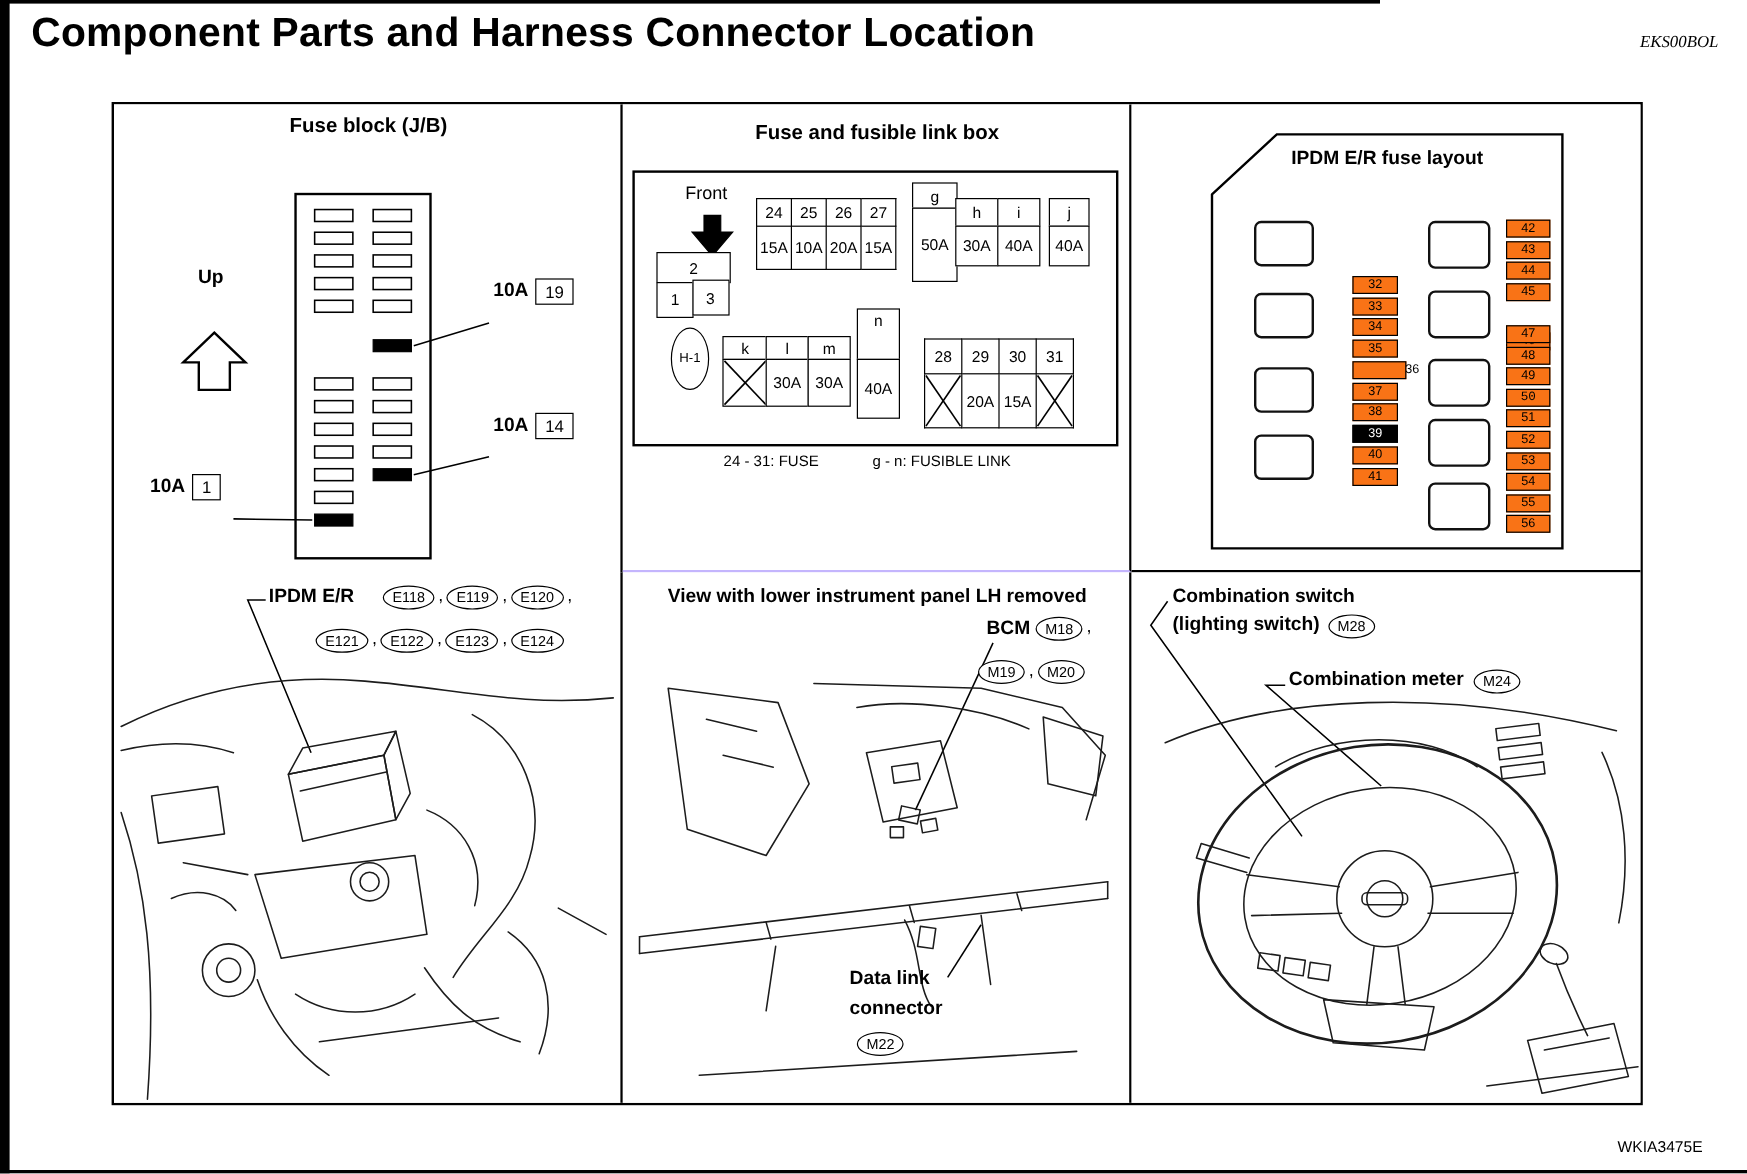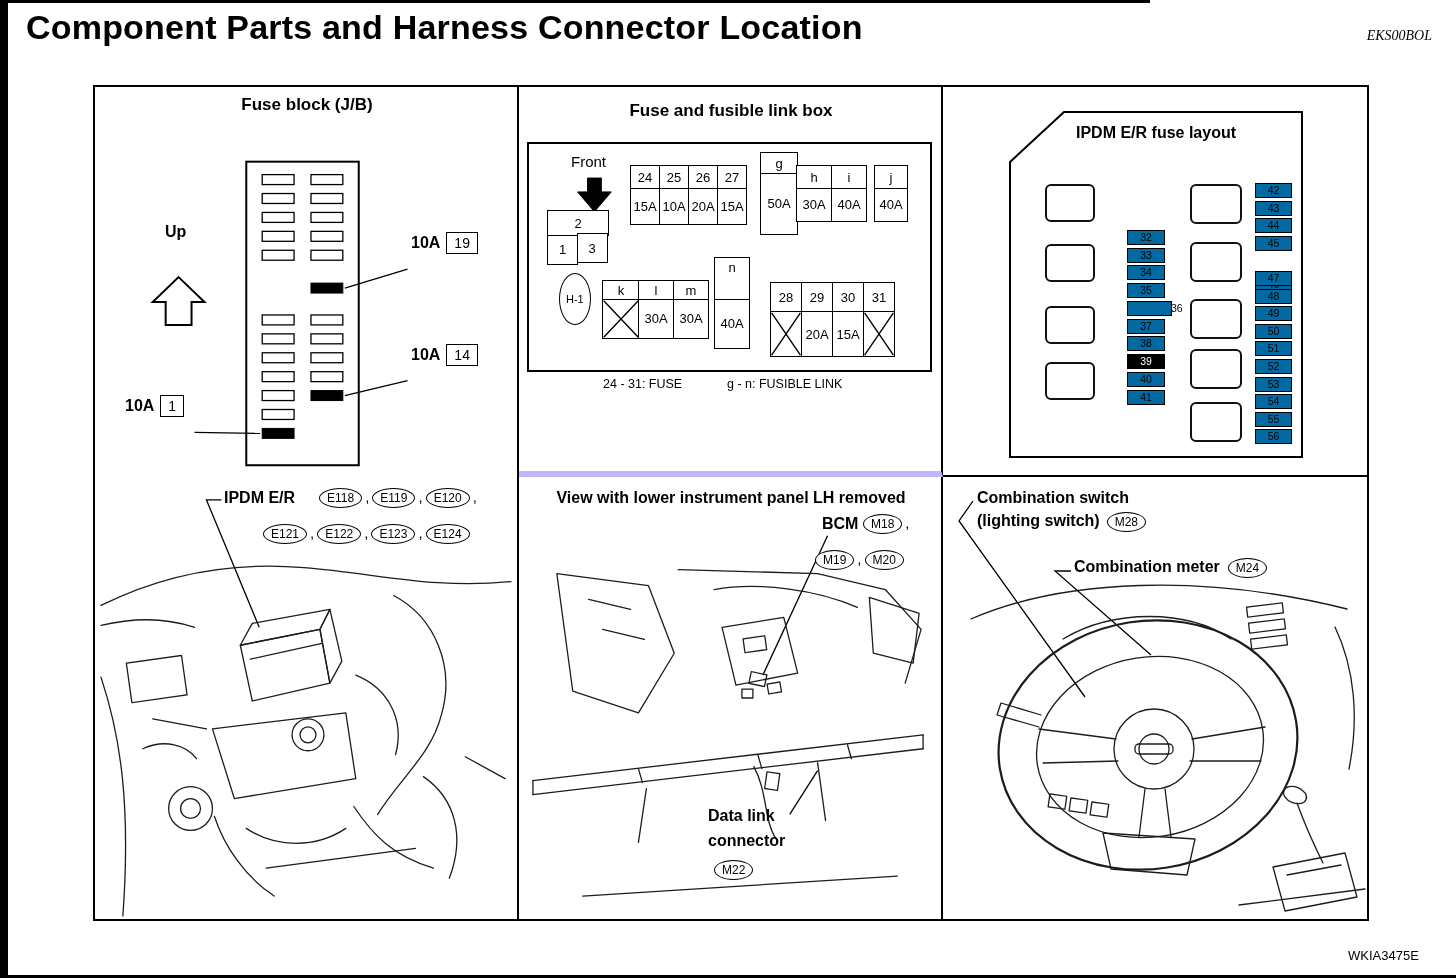--- a/index.html
+++ b/index.html
@@ -5,21 +5,21 @@
   * { margin:0; padding:0; box-sizing:border-box; }
   html,body { width:1456px; height:978px; background:#fff; color:#000;
     font-family:"Liberation Sans", sans-serif; position:relative; overflow:hidden; }
   .edge { position:absolute; background:#000; }
   .page-title { position:absolute; left:26px; top:8px; font-size:34px; font-weight:bold; letter-spacing:.2px; }
   .sec-code { position:absolute; right:24px; top:28px; font-family:"Liberation Serif", serif; font-style:italic; font-size:14px; }
   .fig-code { position:absolute; left:1300px; top:948px; font-size:13px;margin-left:48px; }
   .grid { position:absolute; left:93px; top:85px; width:1276px; height:836px; border:2px solid #000; background:#fff; }
   .panel { position:absolute; background:#fff; }
   #p1 { left:0; top:0; width:424px; height:438px; border-right:2px solid #000; border-bottom:2px solid #000; }
-  #p2 { left:424px; top:0; width:424px; height:390px; border-right:2px solid #000; border-bottom:6px solid #c4b5fd; }
+  #p2 { left:424px; top:0; width:424px; height:390px; border-right:2px solid #000; border-bottom:2px solid #c4b5fd; }
   #p3 { left:848px; top:0; width:424px; height:390px; border-bottom:2px solid #000; }
   #p4 { left:0; top:390px; width:424px; height:442px; border-right:2px solid #000; }
   #p5 { left:424px; top:390px; width:424px; height:442px; border-right:2px solid #000; }
   #p6 { left:848px; top:390px; width:424px; height:442px; }
   .lay { position:absolute; left:0; top:0; width:100%; height:100%; }
   .ln { fill:none; stroke:#000; stroke-width:1.3; }
   .ln2 { fill:none; stroke:#000; stroke-width:2; }
   .fillb { fill:#000; stroke:#000; }
   .art { fill:none; stroke:#1c1c1c; stroke-width:1.3; stroke-linejoin:round; stroke-linecap:round; }
   .thick { stroke-width:2.2; }
@@ -37,21 +37,21 @@
   .duo { display:flex; margin-top:-1.5px; }
   .ftab { position:absolute; border-collapse:collapse; background:#fff; }
   .ftab td { border:1.6px solid #000; text-align:center; font-size:13px; padding:0; }
   .t2427 td { width:29px; } .t2427 .rnum td { height:23px; } .t2427 .ramp td { height:36px; }
   .t2831 td { width:31px; } .t2831 .rnum td { height:29px; } .t2831 .ramp td { height:45px; }
   .xwrap { padding:0; position:relative; }
   .xwrap svg { display:block; width:100%; height:100%; }
   .xwrap line { stroke:#000; stroke-width:1.4; vector-effect:non-scaling-stroke; }
   .innerbox { position:absolute; border:2px solid #000; background:#fff; }
   .bigfuse { position:absolute; width:50px; height:38px; border:2.5px solid #111; border-radius:6px; background:#fff; }
-  .numcell { position:absolute; width:38px; height:15px; border:1.5px solid #000; font-size:10.5px; line-height:12.5px; text-align:center; background:#0369a1; }
+  .numcell { position:absolute; width:38px; height:15px; border:1.5px solid #000; font-size:10.5px; line-height:12.5px; text-align:center; background:#f97316; }
   .numcell.inv { background:#000; color:#fff; border-color:#000; }
   .cap { position:absolute; font-size:12.5px; white-space:nowrap; }
 </style>
 </head>
 <body>
 
 <div class="edge" style="left:0;top:0;width:8px;height:978px;"></div>
 <div class="edge" style="left:0;top:0;width:1150px;height:3px;"></div>
 <div class="edge" style="left:0;top:975px;width:1456px;height:3px;"></div>
 
@@ -246,21 +246,21 @@
     <div class="bigfuse" style="left:247px;top:315px;width:52px;height:40px;"></div>
 
     <div class="numcell" style="left:312px;top:96px;width:37px;">42</div>
     <div class="numcell" style="left:312px;top:114px;width:37px;">43</div>
     <div class="numcell" style="left:312px;top:131px;width:37px;">44</div>
     <div class="numcell" style="left:312px;top:149px;width:37px;">45</div>
     <div class="numcell" style="left:312px;top:166px;width:37px;margin-top:24px;">46</div>
     <div class="numcell" style="left:312px;top:184px;width:37px;">47</div>
     <div class="numcell" style="left:312px;top:202px;width:37px;">48</div>
     <div class="numcell" style="left:312px;top:219px;width:37px;">49</div>
-    <div class="numcell" style="left:312px;top:237px;width:37px;">50</div>
+    <div class="numcell" style="left:312px;top:237px;width:37px;font-family:Liberation Mono, monospace;">50</div>
     <div class="numcell" style="left:312px;top:254px;width:37px;">51</div>
     <div class="numcell" style="left:312px;top:272px;width:37px;">52</div>
     <div class="numcell" style="left:312px;top:290px;width:37px;">53</div>
     <div class="numcell" style="left:312px;top:307px;width:37px;">54</div>
     <div class="numcell" style="left:312px;top:325px;width:37px;">55</div>
     <div class="numcell" style="left:312px;top:342px;width:37px;">56</div>
   </section>
 
   <section class="panel" id="p4">
     <svg class="lay" viewBox="0 0 424 442">

